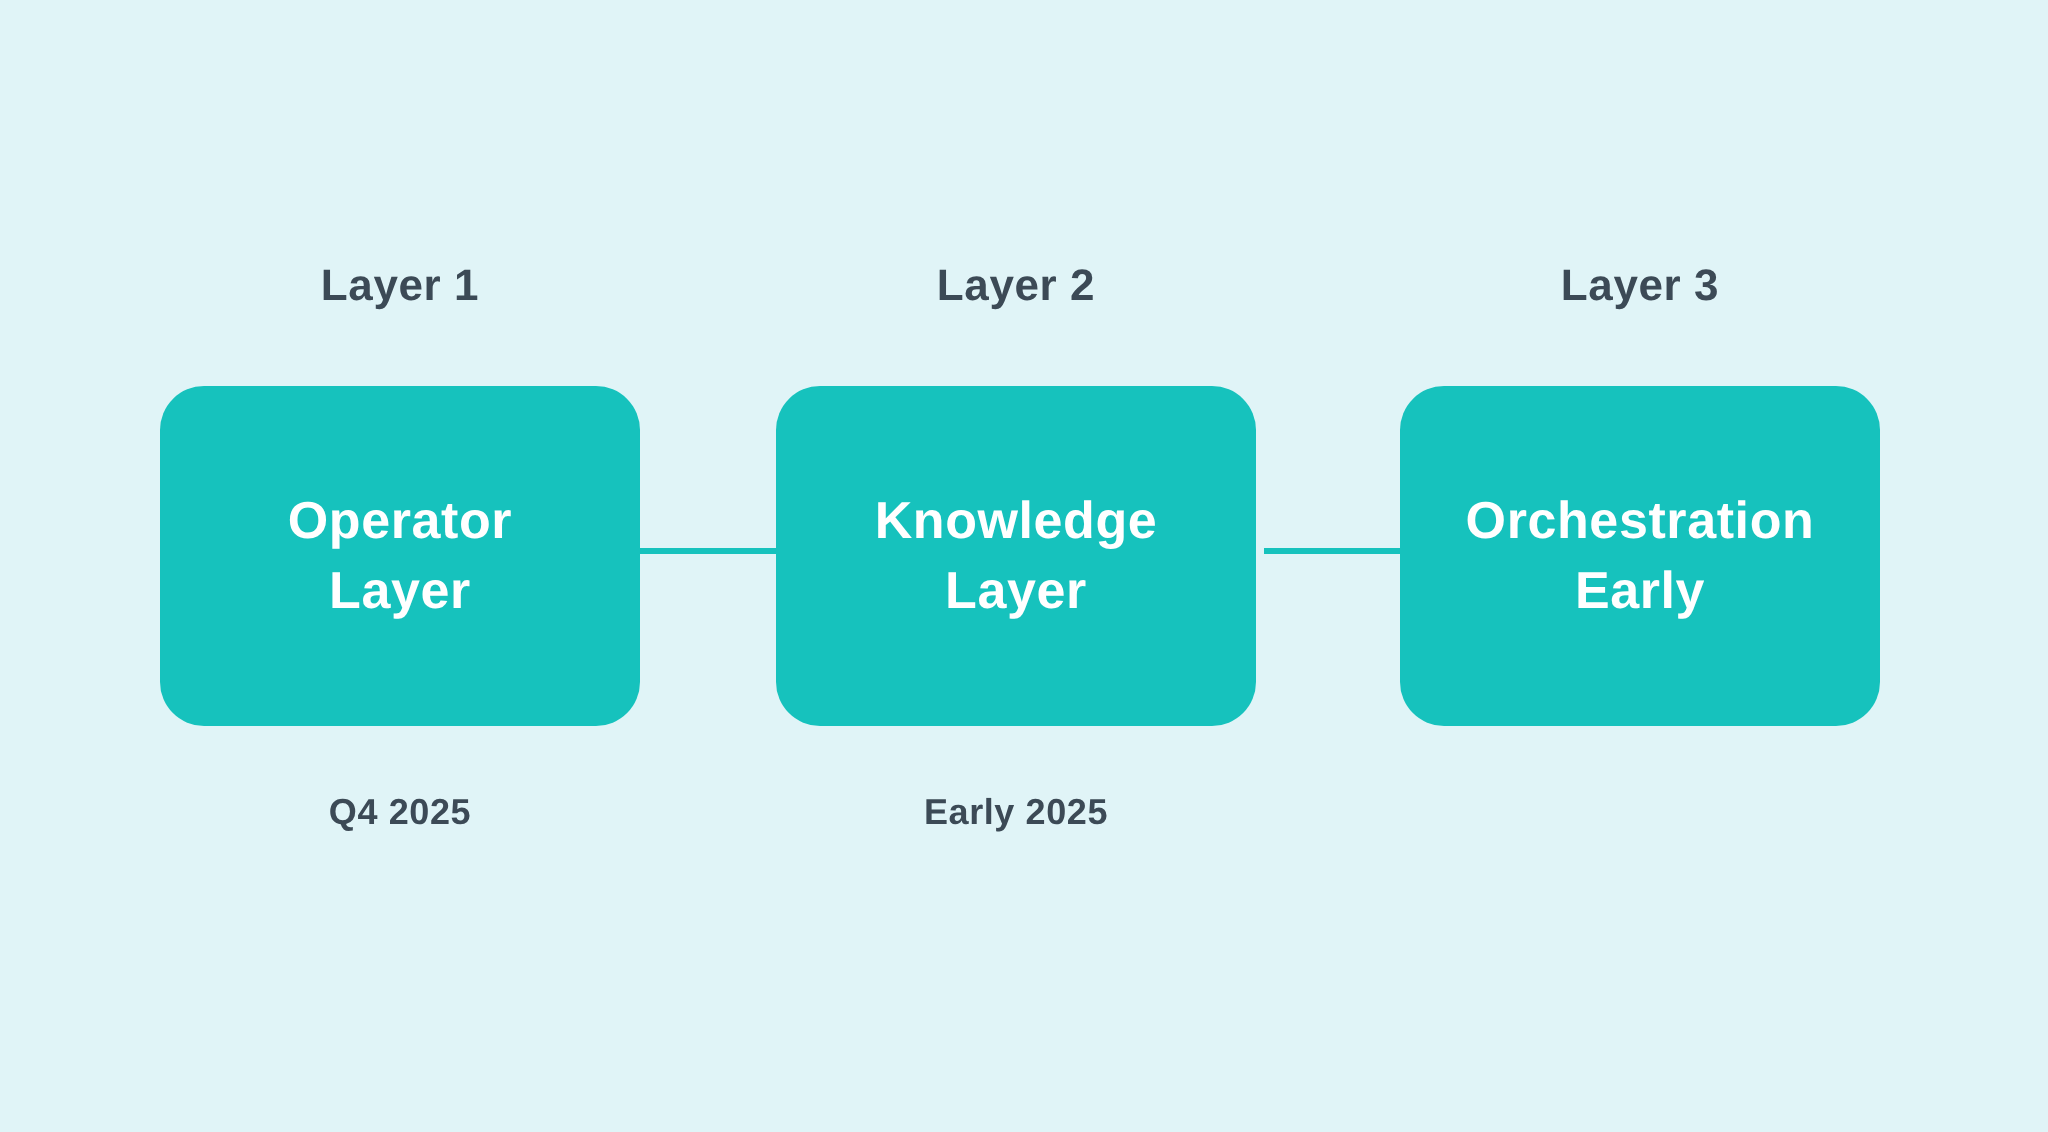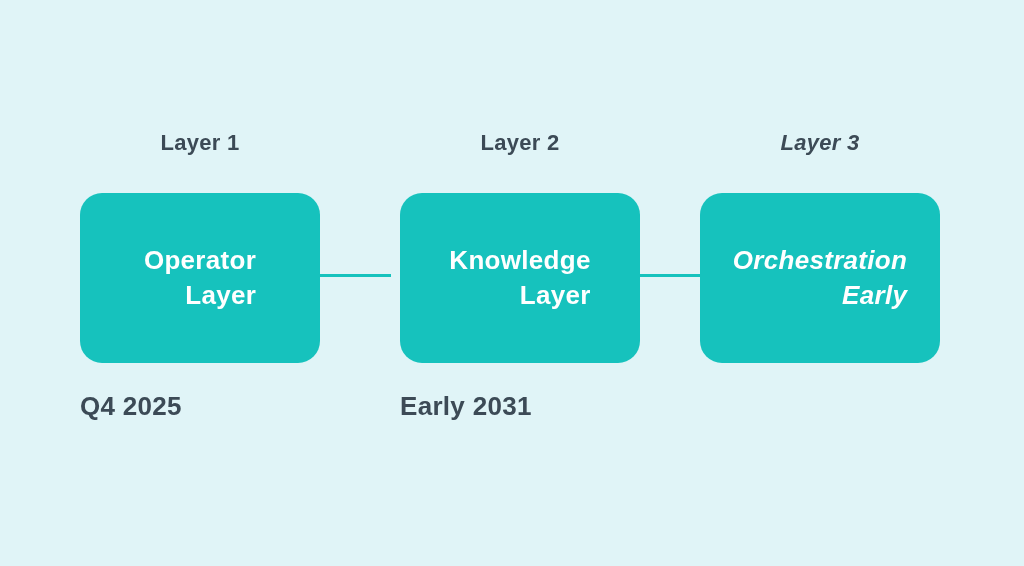--- a/index.html
+++ b/index.html
@@ -34,50 +34,51 @@
   .layer-box{
     position:absolute;
     top:193px;
     width:240px;
     height:170px;
     background:var(--accent);
     border-radius:22px;
     display:flex;
     align-items:center;
     justify-content:center;
-    text-align:right;
+    text-align:center;
   }
   .layer-box .box-title{
     color:var(--boxtext);
     font-size:26px;
     font-weight:700;
     line-height:35px;
     letter-spacing:0.3px;
     white-space:pre-line;
   }
   .layer-date{
     position:absolute;
     top:391px;
     width:240px;
-    font-size:26px;
+    text-align:center;
+    font-size:18px;
     font-weight:700;
     color:var(--dark);
     letter-spacing:0.3px;
     line-height:30px;
   }
   .connector{
     position:absolute;
     top:274px;
     height:3px;
     background:var(--accent);
   }
   
   .col-0{left:80px;}
-  .col-1{left:400px;}
-  .col-2{left:700px;font-style:italic;}
+  .col-1{left:388px;}
+  .col-2{left:700px;}
   .connector-0{left:320px;width:71px;}
   .connector-1{left:632px;width:68px;}
 </style>
 </head>
 <body>
 
 <div class="canvas">
 
   <div class="layer-label col-0">Layer 1</div>
   <div class="layer-box col-0">
@@ -86,21 +87,21 @@
   </div>
   <div class="layer-date col-0">Q4 2025</div>
 
   <div class="connector connector-0"></div>
 
   <div class="layer-label col-1">Layer 2</div>
   <div class="layer-box col-1">
     <div class="box-title">Knowledge
 Layer</div>
   </div>
-  <div class="layer-date col-1">Early 2031</div>
+  <div class="layer-date col-1">Early 2025</div>
 
   <div class="connector connector-1"></div>
 
   <div class="layer-label col-2">Layer 3</div>
   <div class="layer-box col-2">
     <div class="box-title">Orchestration
 Early</div>
   </div>
 
 </div>

